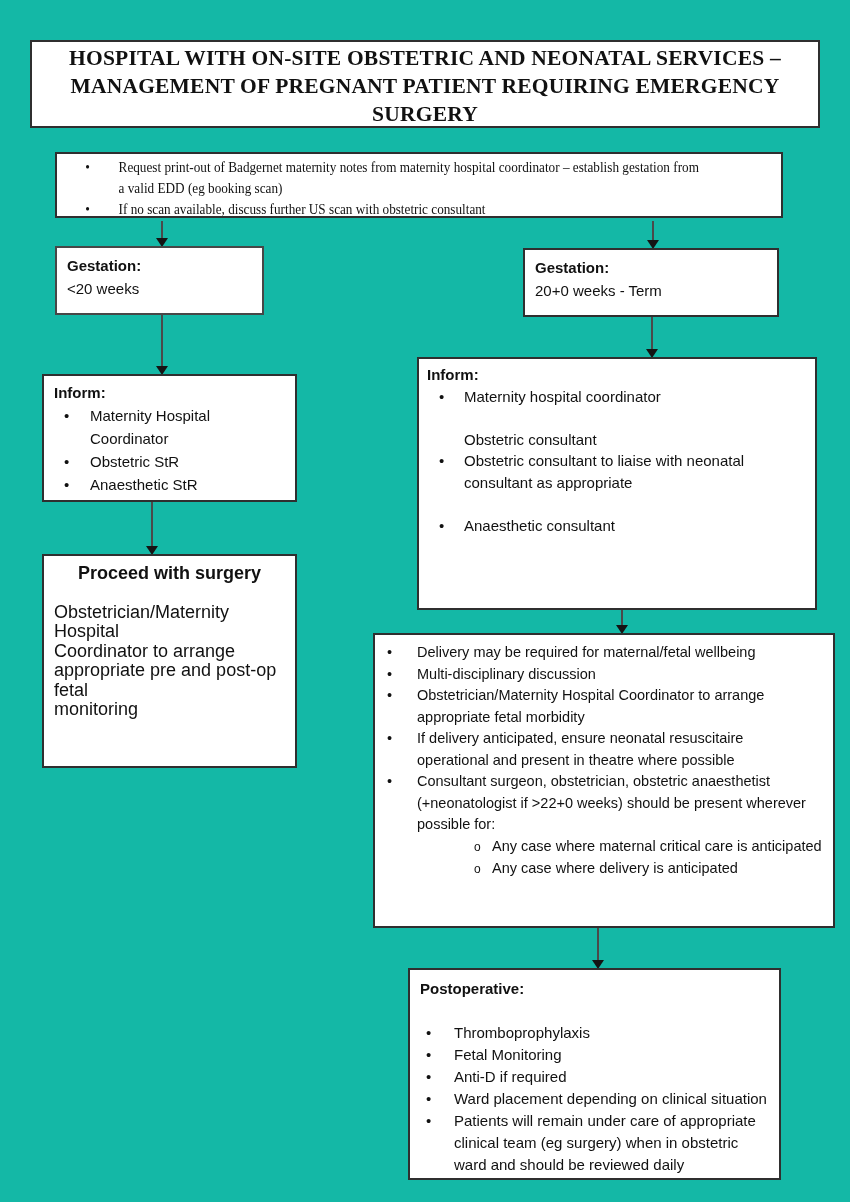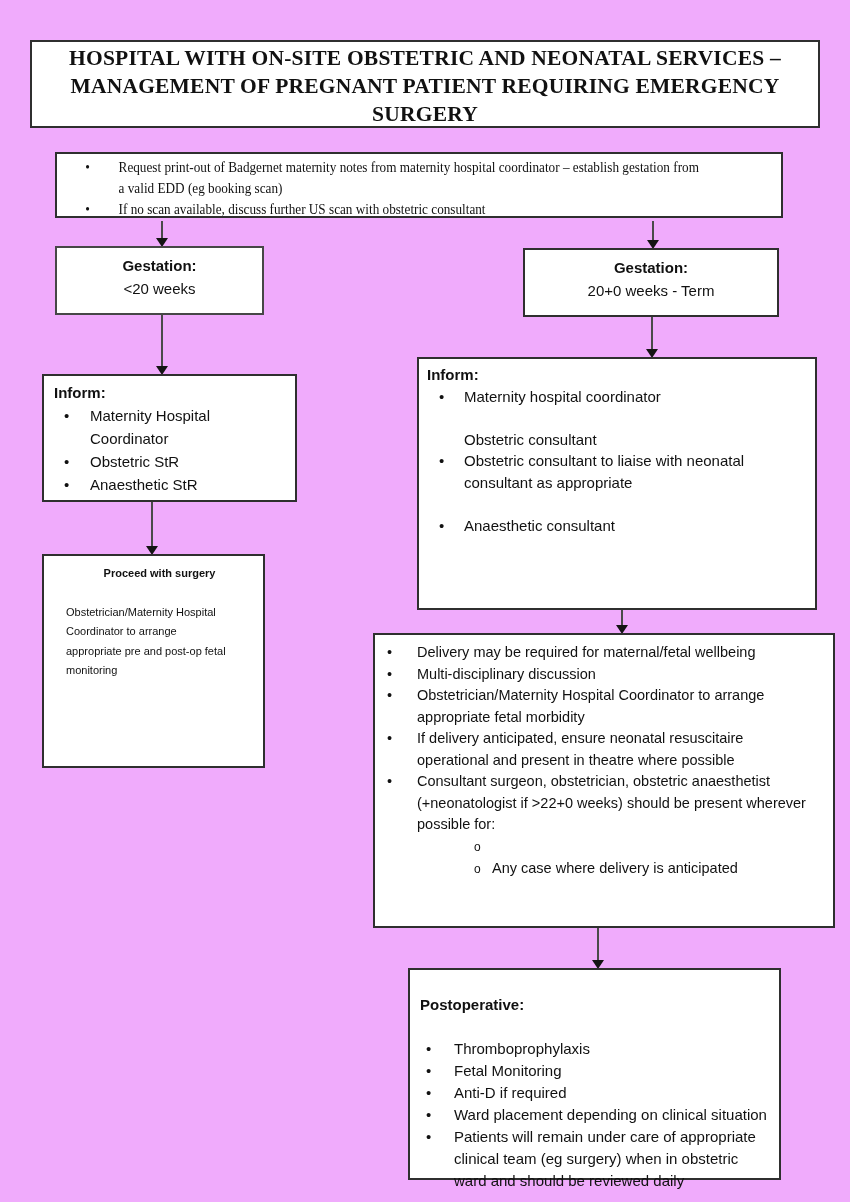--- a/index.html
+++ b/index.html
@@ -1,51 +1,51 @@
 <!DOCTYPE html>
 <html><head>
 <meta charset="utf-8">
 <style>
   html,body{margin:0;padding:0;background:#ffffff;}
-  .canvas{position:relative;width:850px;height:1202px;background:#f0abfc;overflow:hidden;
+  .canvas{position:relative;width:850px;height:1202px;background:#14b8a6;overflow:hidden;
           font-family:"Liberation Sans",sans-serif;color:#111;}
   .box{position:absolute;background:#fff;border:2px solid #2f2f2f;box-sizing:border-box;}
   .pre{white-space:pre-line;}
   .h{font-weight:bold;}
 
   
   #title-box{left:30px;top:40px;width:790px;height:88px;text-align:center;
              font-family:"Liberation Serif",serif;font-weight:bold;font-size:21.5px;
              line-height:28px;padding-top:2px;letter-spacing:.2px;}
 
   
   #screening-box{left:55px;top:152px;width:728px;height:66px;overflow:visible;font-family:Liberation Serif, serif;}
   .screen-inner{width:744px;transform:scaleX(0.88);transform-origin:0 0;
                 padding:3px 0 0 12px;font-size:15px;line-height:21px;}
 
   
-  .gest{text-align:center;font-size:15px;line-height:23px;padding-top:6px;}
+  .gest{text-align:left;font-size:15px;line-height:23px;padding-top:6px;padding-left:10px;}
   #gest-left{left:55px;top:246px;width:209px;height:69px;border-color:#474747;}
   #gest-right{left:523px;top:248px;width:256px;height:69px;}
 
   
   #inform-left{left:42px;top:374px;width:255px;height:128px;font-size:15px;
                line-height:23px;padding:5px 8px 0 10px;}
-  #proceed-box{left:42px;top:554px;width:223px;height:214px;font-size:11px;
-               line-height:19.5px;padding:8px 10px 0 22px;}
+  #proceed-box{left:42px;top:554px;width:255px;height:214px;font-size:18px;
+               line-height:19.5px;padding:8px 10px 0 10px;}
   #proceed-box .h{text-align:center;margin-bottom:19px;}
 
   
   #inform-right{left:417px;top:357px;width:400px;height:253px;font-size:15px;
                 line-height:21.5px;padding:5px 10px 0 8px;}
   #inform-right .note{font-weight:bold;text-align:center;margin-top:21px;}
   #delivery-box{left:373px;top:633px;width:462px;height:295px;font-size:14.5px;
                 line-height:21.5px;padding:7px 8px 13px 0;}
   #postop-box{left:408px;top:968px;width:373px;height:212px;font-size:15px;
-              line-height:22px;padding:24px 8px 0 10px;}
+              line-height:22px;padding:8px 8px 0 10px;}
 
   
   .li{display:flex;align-items:flex-start;}
   .li .t{white-space:pre-line;flex:1;}
   .dot{flex:none;}
   .dot::before{content:"\2022";}
   .sub .dot::before{content:"o";font-size:12px;}
 
   .screen-inner .dot{width:38px;padding-left:20px;}
   #inform-left .dot{width:26px;padding-left:10px;}
@@ -190,20 +190,21 @@
 operational and present in theatre where possible</span>
     </div>
     <div class="li">
       <span class="dot"></span>
       <span class="t">Consultant surgeon, obstetrician, obstetric anaesthetist
 (+neonatologist if &gt;22+0 weeks) should be present wherever
 possible for:</span>
     </div>
     <div class="li sub">
       <span class="dot"></span>
+      <span class="t">Any case where maternal critical care is anticipated</span>
     </div>
     <div class="li sub">
       <span class="dot"></span>
       <span class="t">Any case where delivery is anticipated</span>
     </div>
   </div>
 
   <div class="box" id="postop-box">
     <div class="h">Postoperative:</div>
     <div class="li first">

